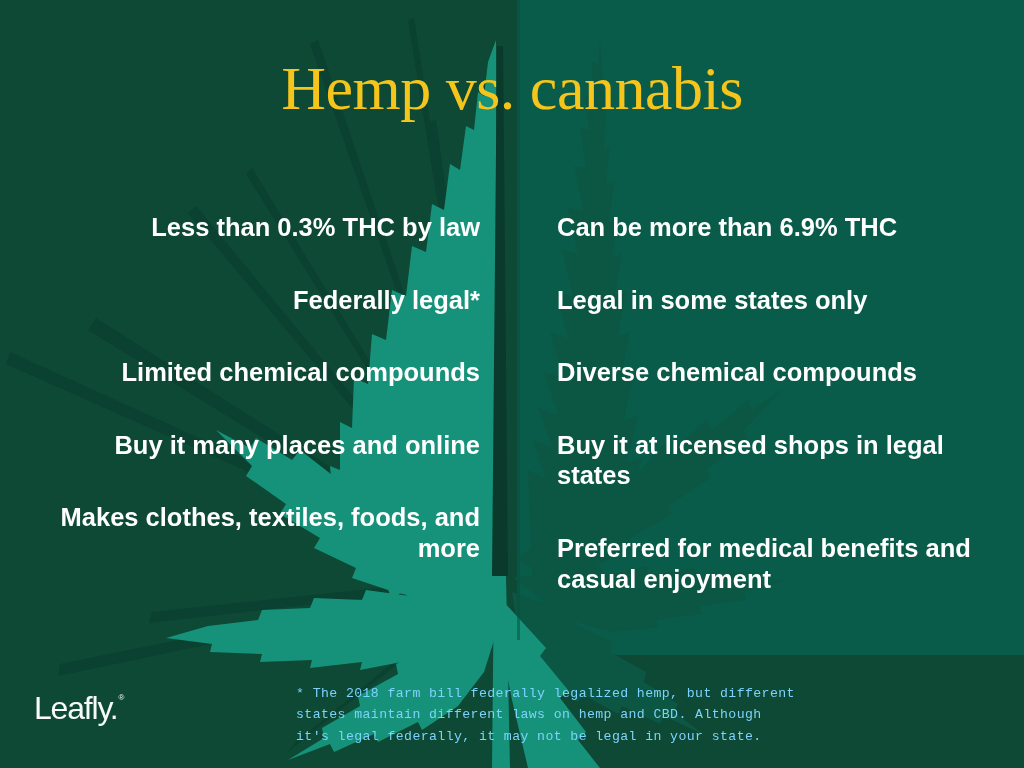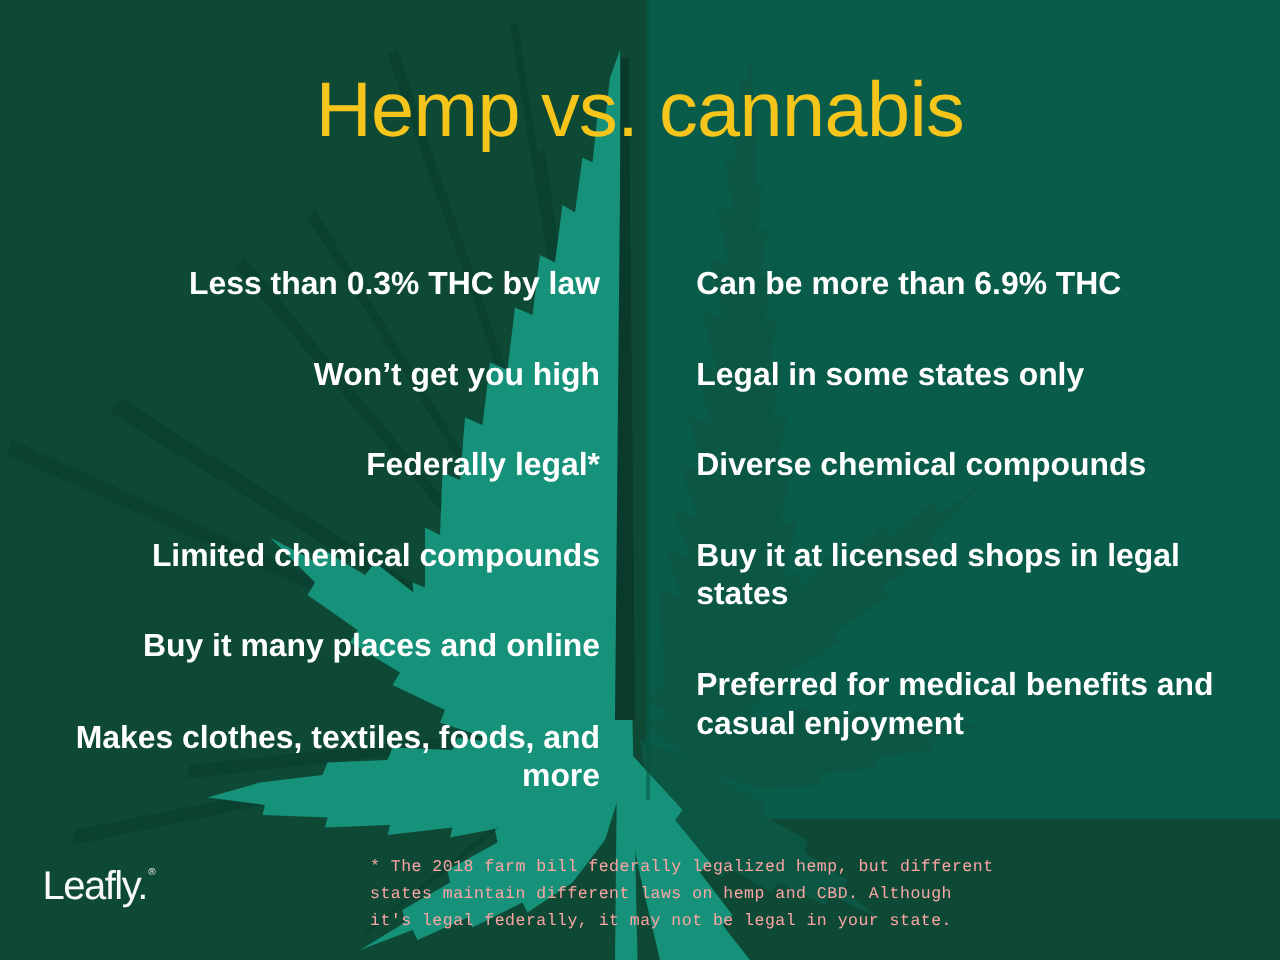--- a/index.html
+++ b/index.html
@@ -35,21 +35,21 @@
     position: absolute;
     left: 0;
     top: 56px;
     width: 1024px;
     text-align: center;
     color: #f6c51b;
     font-size: 62px;
     font-weight: 400;
     letter-spacing: -0.5px;
     line-height: 1.05;
-    font-family: Liberation Sans, sans-serif;
+    font-family: Liberation Serif, serif;
     z-index: 5;
   }
 
   
   .col {
     position: absolute;
     z-index: 6;
     color: #ffffff;
     font-weight: bold;
     font-size: 25.5px;
@@ -73,21 +73,21 @@
   .col-right .item { margin-bottom: 42px; }
   .col .item:last-child { margin-bottom: 0; }
 
   
   .footnote {
     position: absolute;
     left: 296px;
     top: 683px;
     width: 610px;
     z-index: 6;
-    color: #fca5a5;
+    color: #7dd3fc;
     font-family: "Liberation Mono", "DejaVu Sans Mono", monospace;
     font-size: 13.2px;
     line-height: 1.62;
     letter-spacing: 0.4px;
   }
   .footnote div { white-space: pre; }
 
   
   .logo {
     position: absolute;
@@ -216,21 +216,20 @@
       <path fill="#093a2c" d="M497,46 L503,46 L508,576 L492,576 Z"></path>
 
       <rect x="517" y="0" width="3" height="640" fill="#0a5040" opacity="0.55"></rect>
     </g>
   </svg>
 
   <div class="title">Hemp vs. cannabis</div>
 
   <div class="col col-left">
     <div class="item">Less than 0.3% THC by law</div>
-    <div class="item">Won’t get you high</div>
     <div class="item">Federally legal*</div>
     <div class="item">Limited chemical compounds</div>
     <div class="item">Buy it many places and online</div>
     <div class="item">Makes clothes, textiles, foods, and more</div>
   </div>
 
   <div class="col col-right">
     <div class="item">Can be more than 6.9% THC</div>
     <div class="item">Legal in some states only</div>
     <div class="item">Diverse chemical compounds</div>

